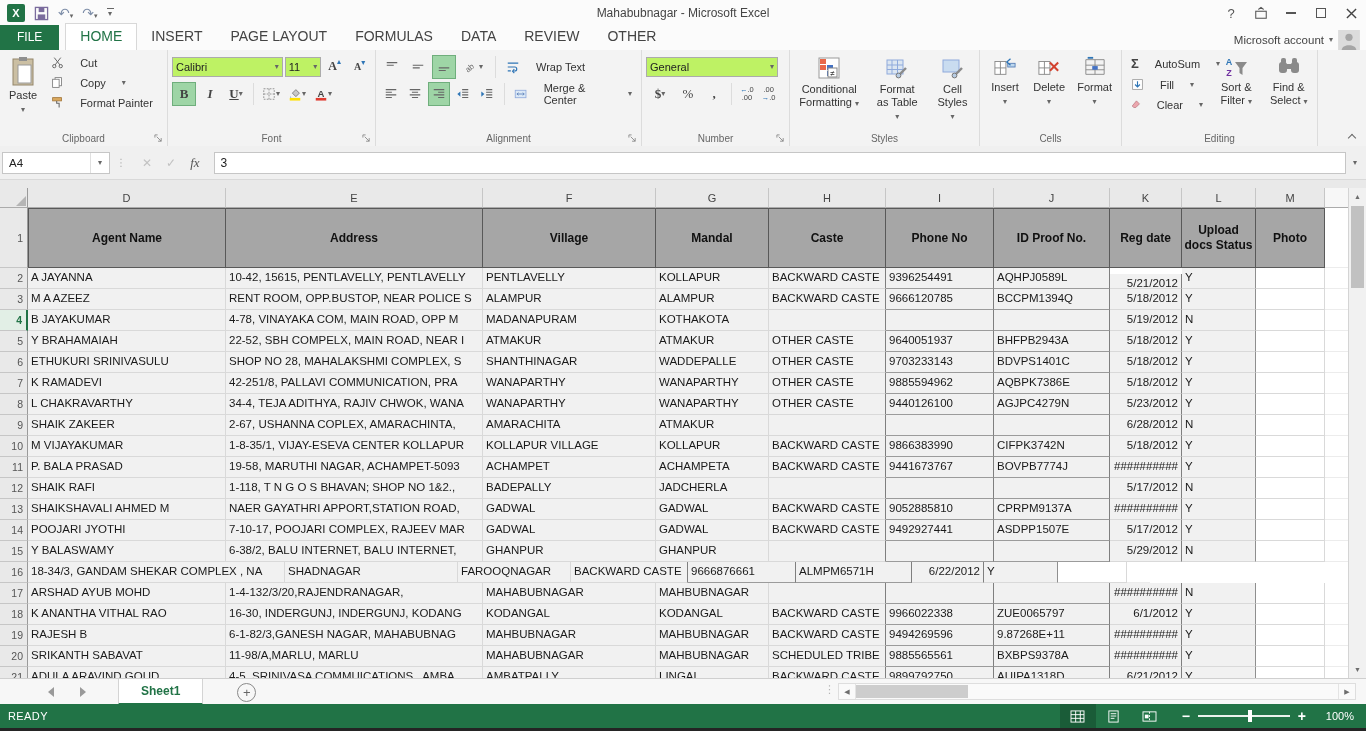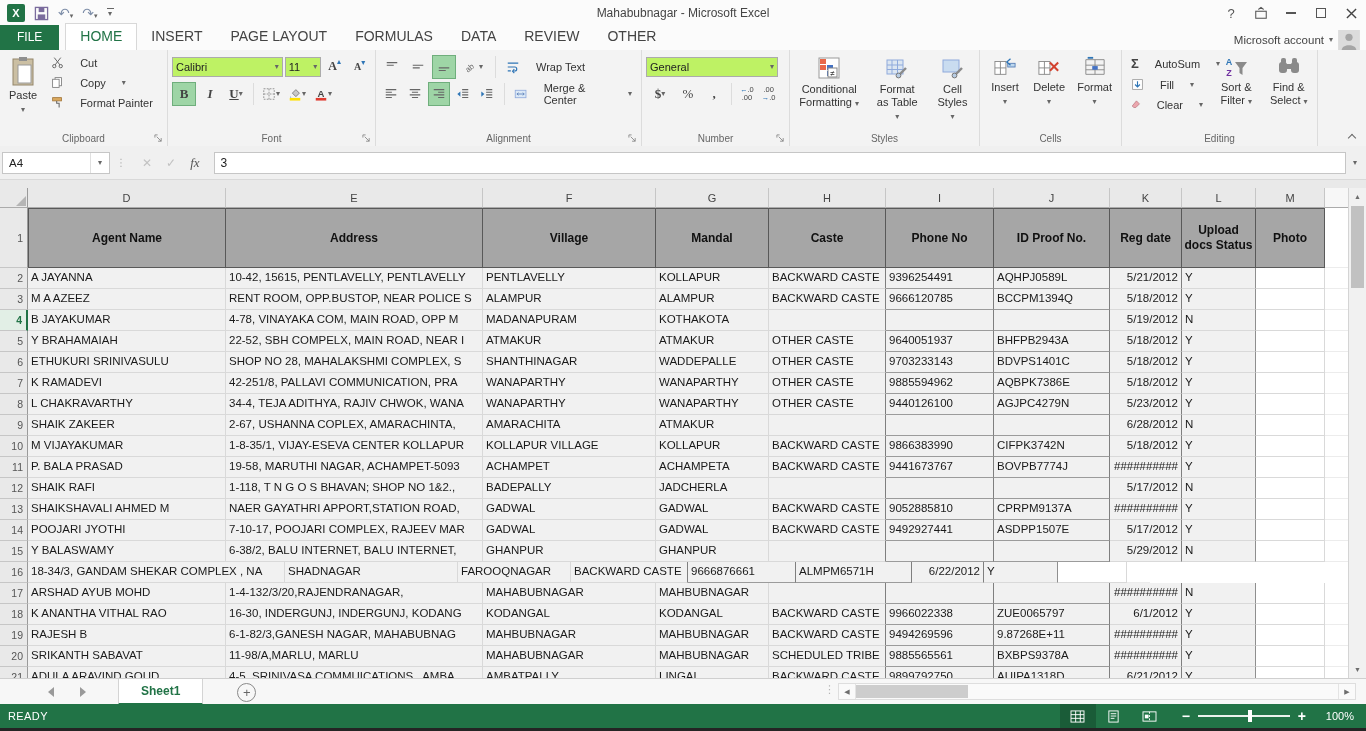--- a/index.html
+++ b/index.html
@@ -593,21 +593,21 @@
     <div class="rows-area" id="rowsArea">
         <div class="drow">
           <div class="rownum">2</div>
           <div class="cell c-name" style="width: 198px;">A JAYANNA</div>
           <div class="cell c-address" style="width: 257px;">10-42, 15615, PENTLAVELLY, PENTLAVELLY</div>
           <div class="cell c-village" style="width: 173px;">PENTLAVELLY</div>
           <div class="cell c-mandal" style="width: 113px;">KOLLAPUR</div>
           <div class="cell c-caste" style="width: 117px;">BACKWARD CASTE</div>
           <div class="cell c-phone" style="width: 108px;">9396254491</div>
           <div class="cell c-id" style="width: 116px;">AQHPJ0589L</div>
-          <div class="cell c-date" style="width: 72px;">5/21/2012</div>
+          <div class="cell c-date" style="width: 72px; margin-top: 6px;">5/21/2012</div>
           <div class="cell c-upload" style="width: 74px;">Y</div>
           <div class="cell c-photo" style="width: 69px;"></div>
           <div class="fillcell" style="width: 23px;"></div>
         </div>
         <div class="drow">
           <div class="rownum">3</div>
           <div class="cell c-name" style="width: 198px;">M A AZEEZ</div>
           <div class="cell c-address" style="width: 257px;">RENT ROOM, OPP.BUSTOP, NEAR POLICE S</div>
           <div class="cell c-village" style="width: 173px;">ALAMPUR</div>
           <div class="cell c-mandal" style="width: 113px;">ALAMPUR</div>

